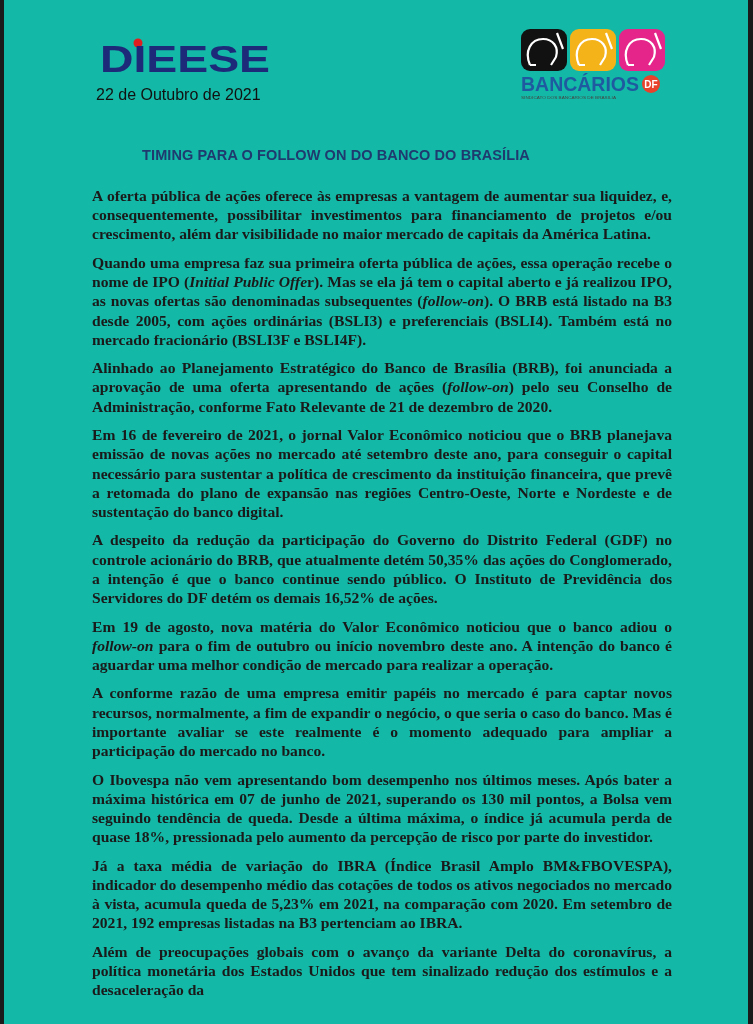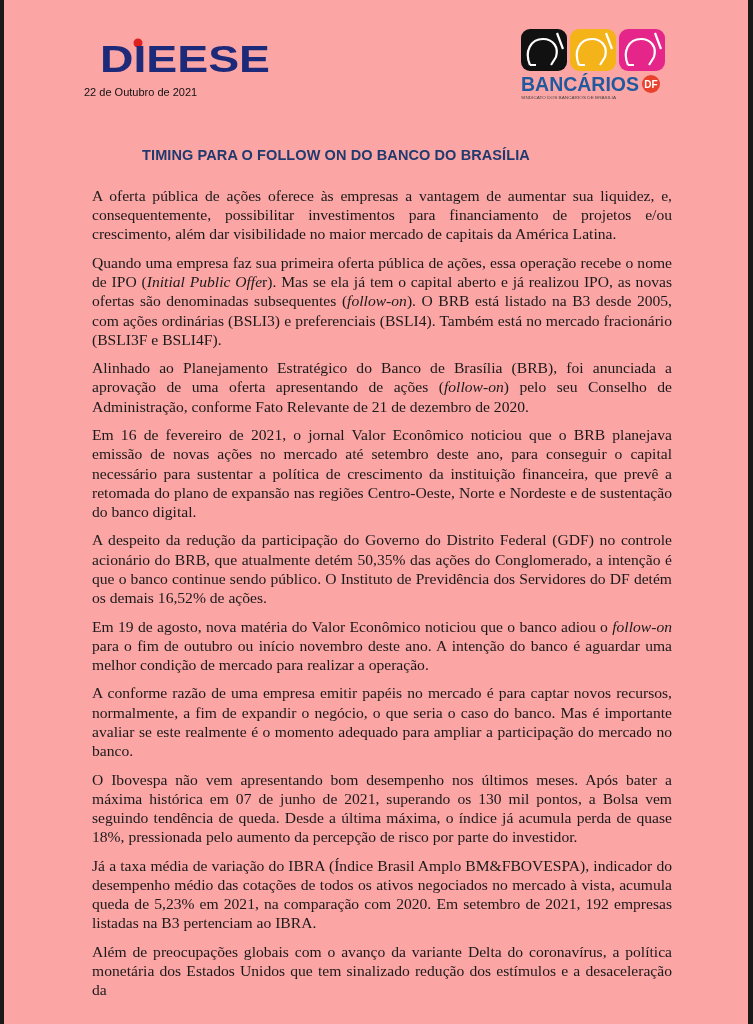--- a/index.html
+++ b/index.html
@@ -1,23 +1,23 @@
 <!DOCTYPE html>
 <html><head>
 <meta charset="utf-8">
 <style>
   html, body { margin:0; padding:0; }
   body { width:753px; height:1024px; background:#1a1a1a; position:relative; overflow:hidden; }
-  .page { position:absolute; left:4px; top:0; width:744px; height:1024px; background:#fca5a5; }
+  .page { position:absolute; left:4px; top:0; width:744px; height:1024px; background:#14b8a6; }
   .dieese { position:absolute; left:96px; top:38px; width:170px; height:36px; }
-  .date { position:absolute; left:80px; top:86px; font-family:"Liberation Sans", sans-serif; font-size:11px; color:#111; }
+  .date { position:absolute; left:92px; top:86px; font-family:"Liberation Sans", sans-serif; font-size:16px; color:#111; }
   .banc { position:absolute; left:515px; top:27px; width:150px; height:75px; }
   .title { position:absolute; left:0; width:664px; top:147px; text-align:center; font-family:"Liberation Sans", sans-serif; font-weight:bold; font-size:14.5px; color:#1f3a6e; letter-spacing:0.1px; }
   .body { position:absolute; left:88px; top:186px; width:580px; font-family:"Liberation Serif", serif; font-size:15.6px; line-height:19.2px; color:#1a1a1a; }
-  .body p { margin:0 0 9.3px 0; text-align:justify; }
+  .body p { margin:0 0 9.3px 0; text-align:justify;font-weight:bold; }
 </style>
 </head>
 <body>
 
 <div class="page">
 
   <svg class="dieese" viewBox="0 0 170 36">
     <circle cx="38" cy="5" r="4.5" fill="#e02020"></circle>
     <text x="0" y="34" font-family="Liberation Sans, sans-serif" font-weight="bold" font-size="37" fill="#1d2a7a" textLength="170" lengthAdjust="spacingAndGlyphs">DIEESE</text>
   </svg>

